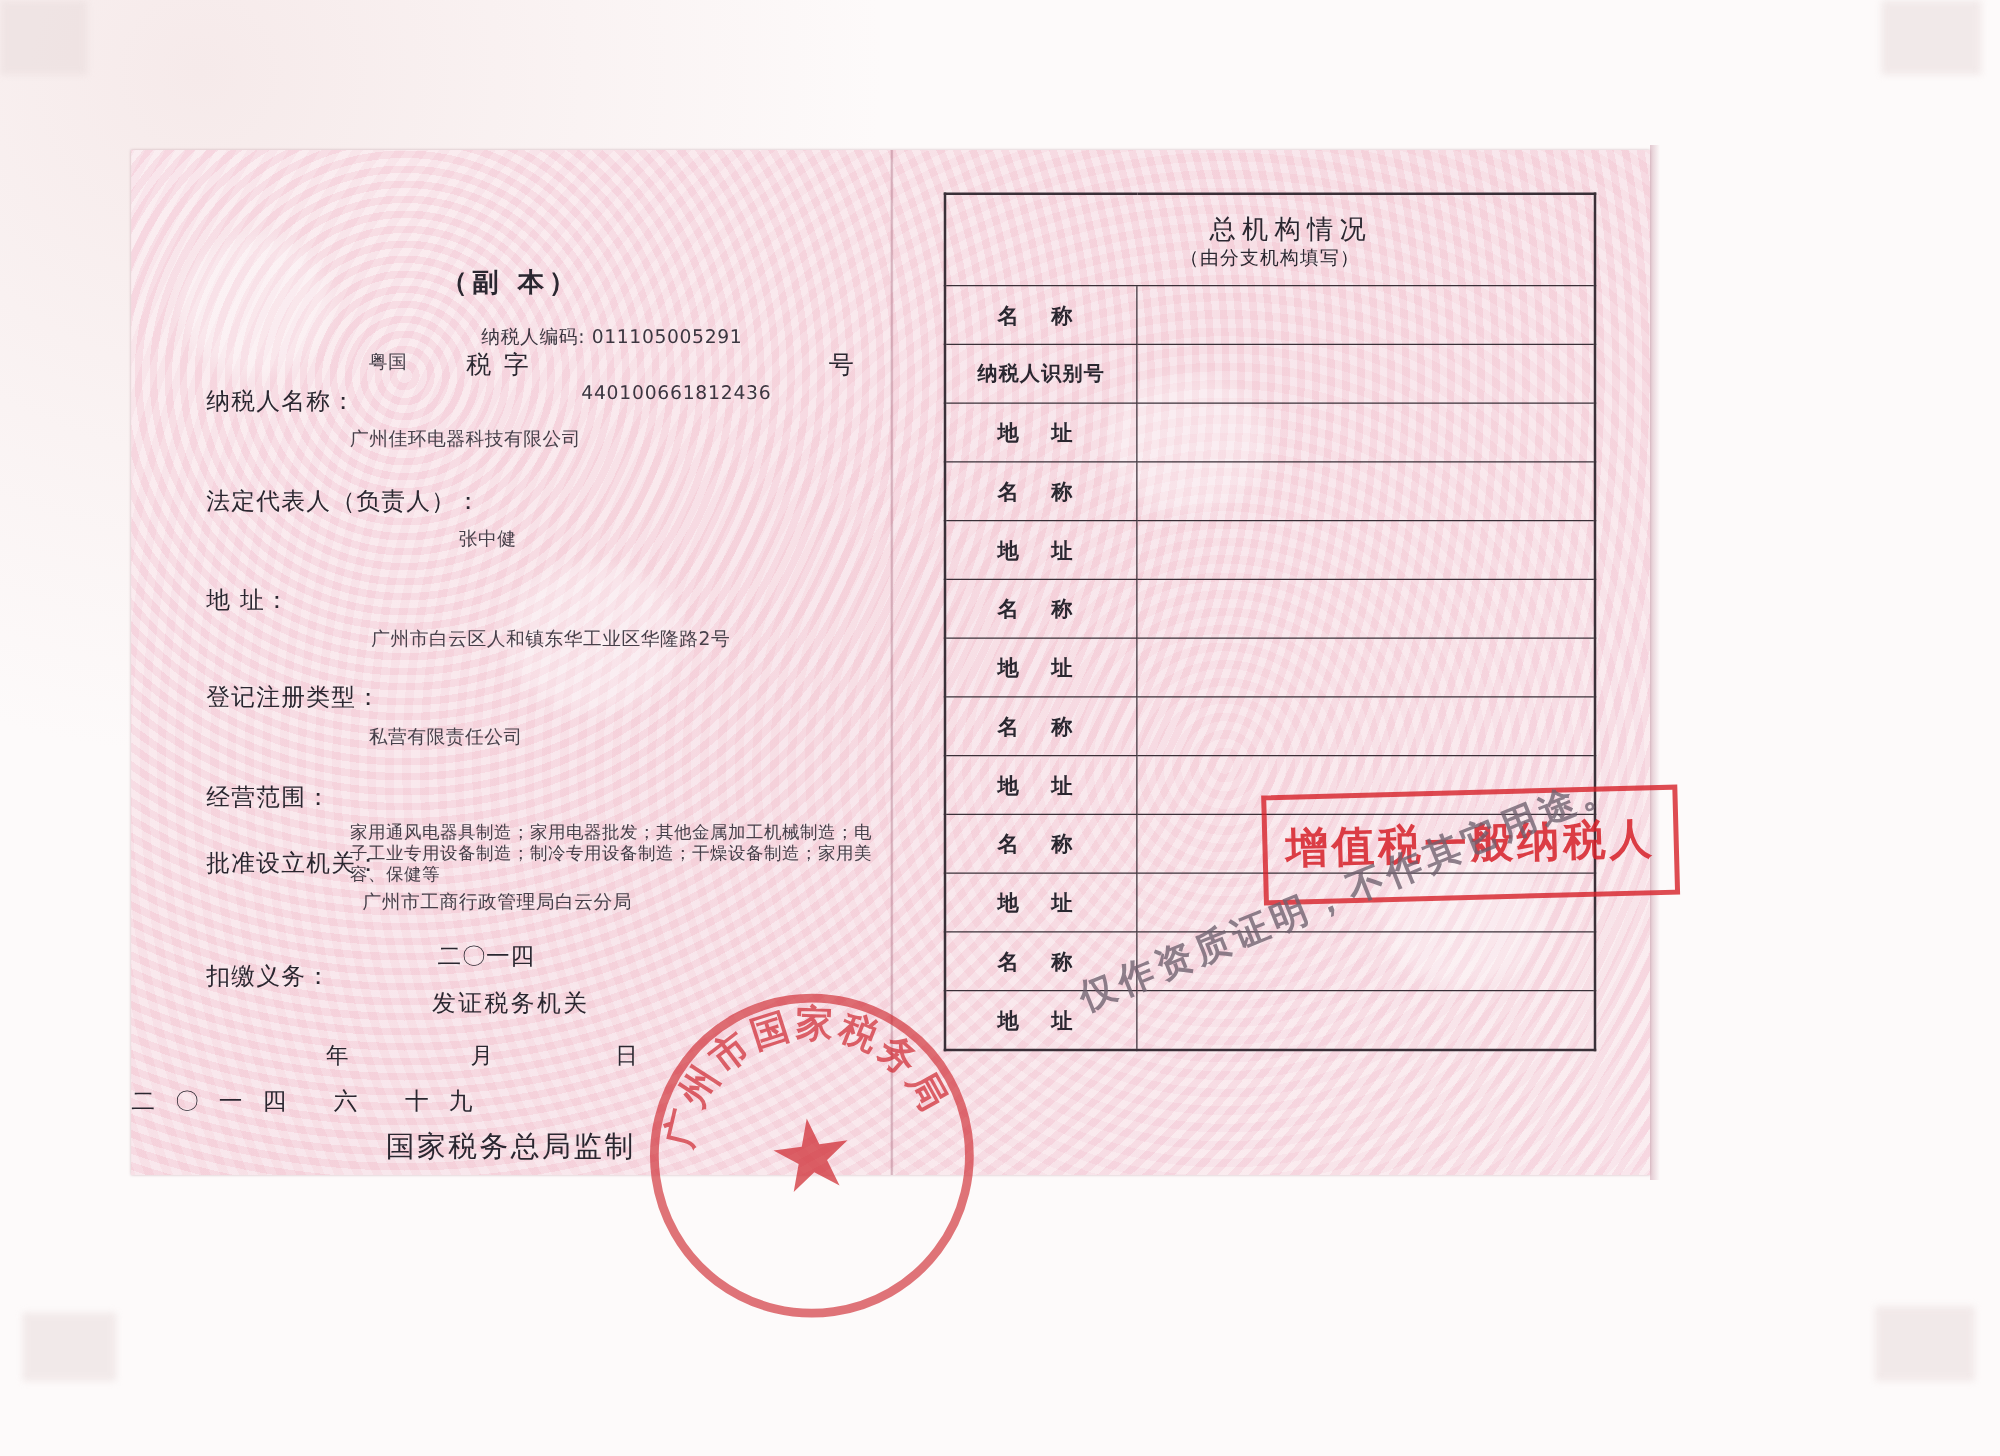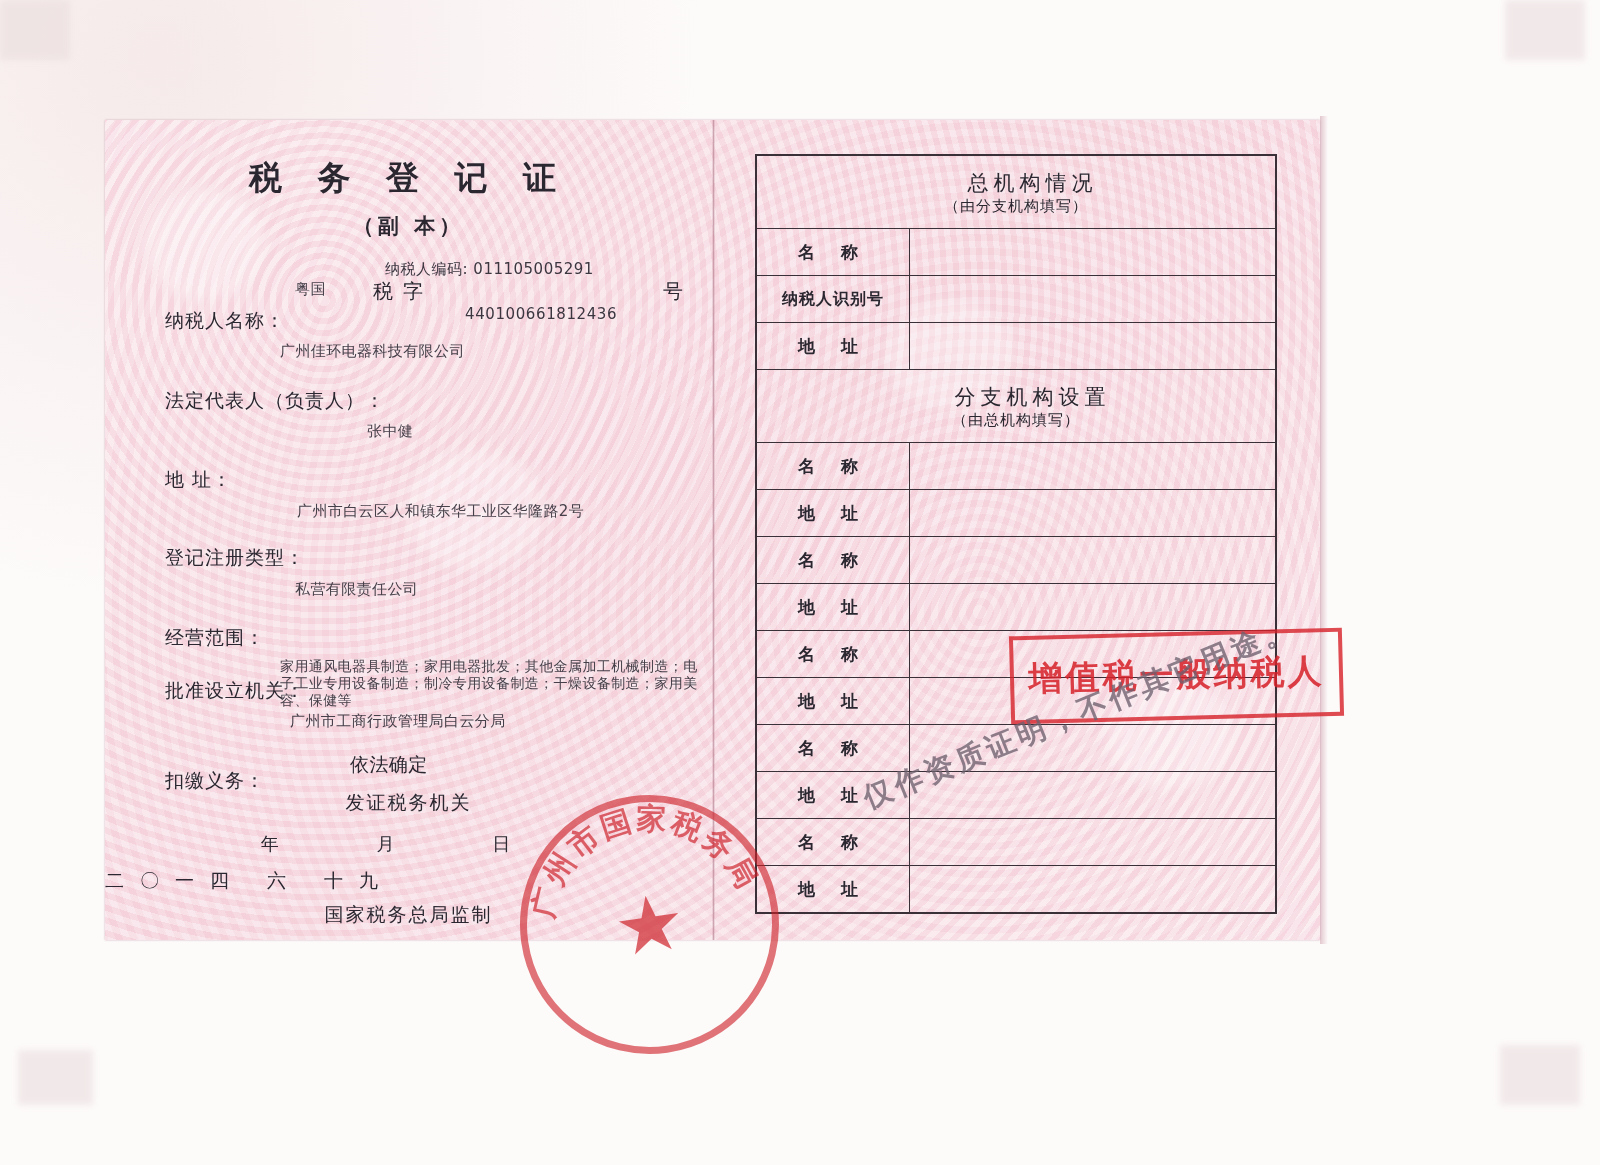--- a/index.html
+++ b/index.html
@@ -54,21 +54,21 @@
   .val.small{font-size:14px;}
   .idnum{position:absolute;top:185px;left:360px;font-size:15px;color:#3b3640;letter-spacing:.6px;}
 
   .issuer{position:absolute;top:670px;left:0;width:607px;text-align:center;
     font-family:"DejaVu Serif","Liberation Serif",serif;font-size:19px;letter-spacing:2px;color:#2a2730;}
   .datelbl{position:absolute;top:712px;left:0;width:607px;text-align:center;
     font-family:"DejaVu Serif","Liberation Serif",serif;font-size:18px;color:#2a2730;letter-spacing:46px;}
   .dateval{position:absolute;top:748px;left:0;width:607px;
     font-family:"DejaVu Serif","Liberation Serif",serif;font-size:19px;color:#2a2730;letter-spacing:16px;}
   .footer{position:absolute;top:782px;left:0;width:607px;text-align:center;
-    font-family:Liberation Sans, sans-serif;font-size:19px;letter-spacing:2px;color:#2a2730;}
+    font-family:Liberation Sans, sans-serif;font-size:23px;letter-spacing:2px;color:#2a2730;}
 
   
   .right{position:absolute;left:650px;top:0;width:565px;height:820px;}
   .tbl{position:absolute;left:0;top:34px;width:522px;border:2px solid #3a3038;border-collapse:collapse;}
   .tbl td{border:1px solid #3a3038;height:44px;font-family:"DejaVu Serif","Liberation Serif",serif;
      font-size:17px;color:#2a2730;text-align:center;vertical-align:middle;}
   .hdr{height:70px !important;}
   .hdr .h1{font-size:21px;letter-spacing:5px;margin-left:33px;}
   .hdr .h2{font-size:15px;letter-spacing:1px;}
   .cellname{width:150px;letter-spacing:10px;font-weight:bold;}
@@ -110,21 +110,20 @@
   <div class="cert-inner">
     <div class="edge-right"></div>
     <div class="fold"></div>
 
     <div class="watermark-spot" style="left:40px;top:70px;width:120px;height:110px;"></div>
     <div class="watermark-spot" style="left:300px;top:330px;width:140px;height:120px;"></div>
     <div class="watermark-spot" style="left:780px;top:180px;width:130px;height:110px;"></div>
     <div class="watermark-spot" style="left:1000px;top:560px;width:130px;height:110px;"></div>
 
     <div class="left">
-      <div class="title">税 务 登 记 证</div>
       <div class="subtitle">（副 本）</div>
 
       <div class="taxcode">
         <span>纳税人编码:</span>
         <span>011105005291</span>
       </div>
 
       <div class="shuiline">
         <span>税</span><span>字</span>
         <span class="hao">号</span>
@@ -144,21 +143,21 @@
       <div class="lbl" style="top:425px;left:60px;">登记注册类型：</div>
       <div class="val" style="top:460px;left:190px;">私营有限责任公司</div>
 
       <div class="lbl" style="top:505px;left:60px;">经营范围：</div>
       <div class="val small" style="top:538px;left:175px;width:430px;line-height:17px;">家用通风电器具制造；家用电器批发；其他金属加工机械制造；电子工业专用设备制造；制冷专用设备制造；干燥设备制造；家用美容、保健等</div>
 
       <div class="lbl" style="top:558px;left:60px;background:transparent;text-align:center;">批准设立机关：</div>
       <div class="val" style="top:592px;left:185px;">广州市工商行政管理局白云分局</div>
 
       <div class="lbl" style="top:648px;left:60px;text-align:right;">扣缴义务：</div>
-      <div class="val" style="top:632px;left:245px;font-size:19px;font-family:'DejaVu Serif','Liberation Serif',serif;color:#2a2730;">依法确定</div>
+      <div class="val" style="top:632px;left:245px;font-size:19px;font-family:'DejaVu Serif','Liberation Serif',serif;color:#2a2730;">二〇一四</div>
 
       <div class="issuer">发证税务机关</div>
       <div class="datelbl">年  月  日</div>
       <div class="dateval">二〇一四 六 十九</div>
       <div class="footer">国家税务总局监制</div>
     </div>
 
     <div class="right">
       <table class="tbl">
         <tbody>
@@ -174,26 +173,20 @@
         </tr>
         <tr>
           <td class="cellname tight">纳税人识别号</td>
           <td></td>
         </tr>
         <tr>
           <td class="cellname">地      址</td>
           <td></td>
         </tr>
         <tr>
-          <td class="hdr" colspan="2">
-            <div class="h1">分支机构设置</div>
-            <div class="h2">（由总机构填写）</div>
-          </td>
-        </tr>
-        <tr>
           <td class="cellname">名      称</td>
           <td></td>
         </tr>
         <tr>
           <td class="cellname">地      址</td>
           <td></td>
         </tr>
         <tr>
           <td class="cellname">名      称</td>
           <td></td>

